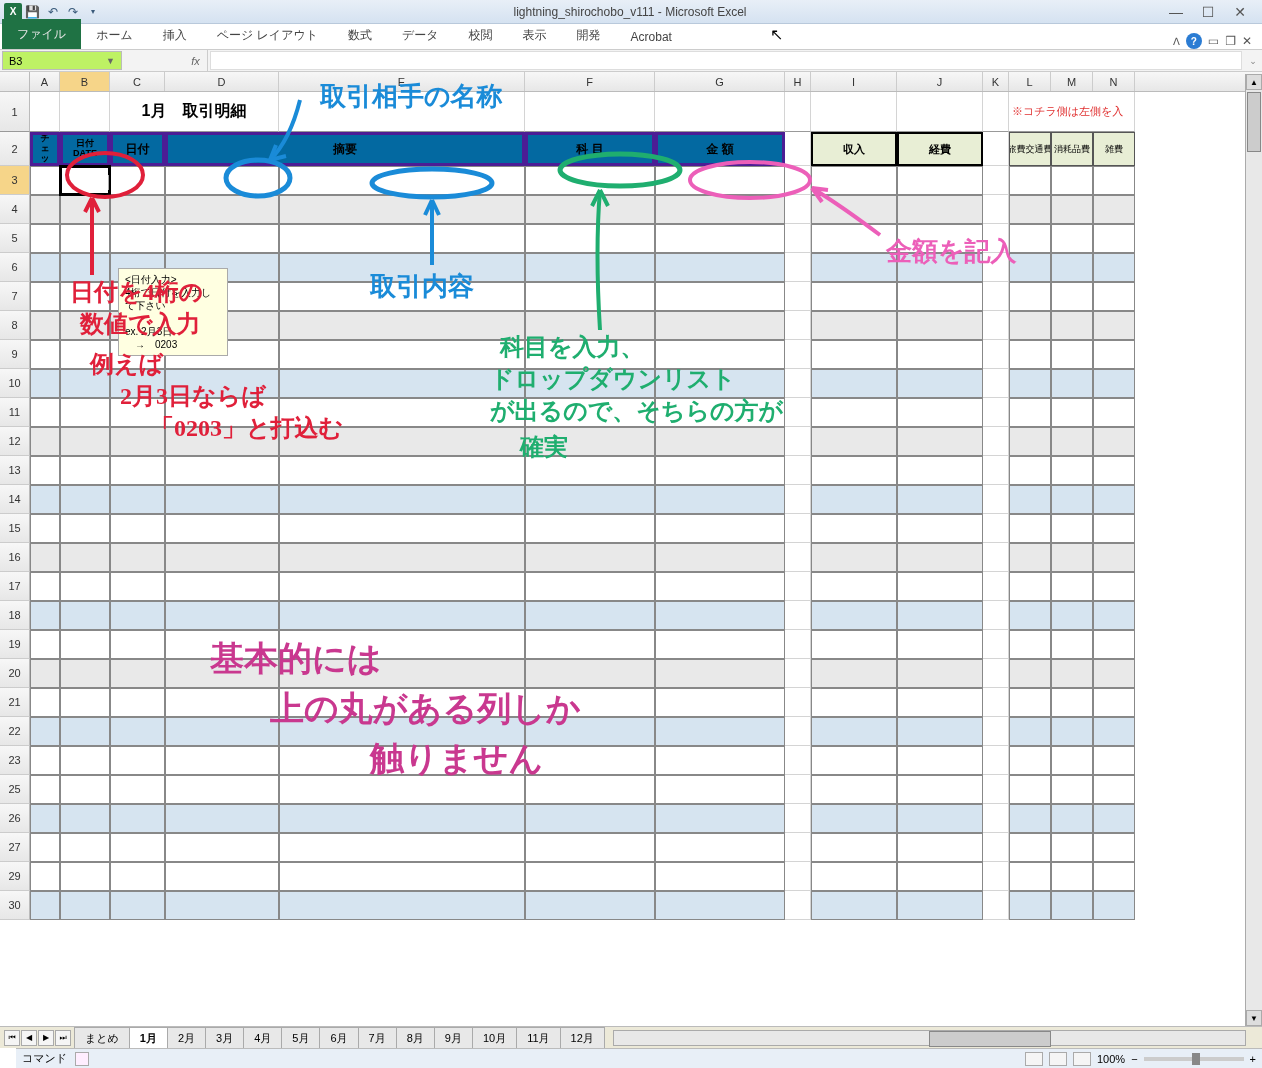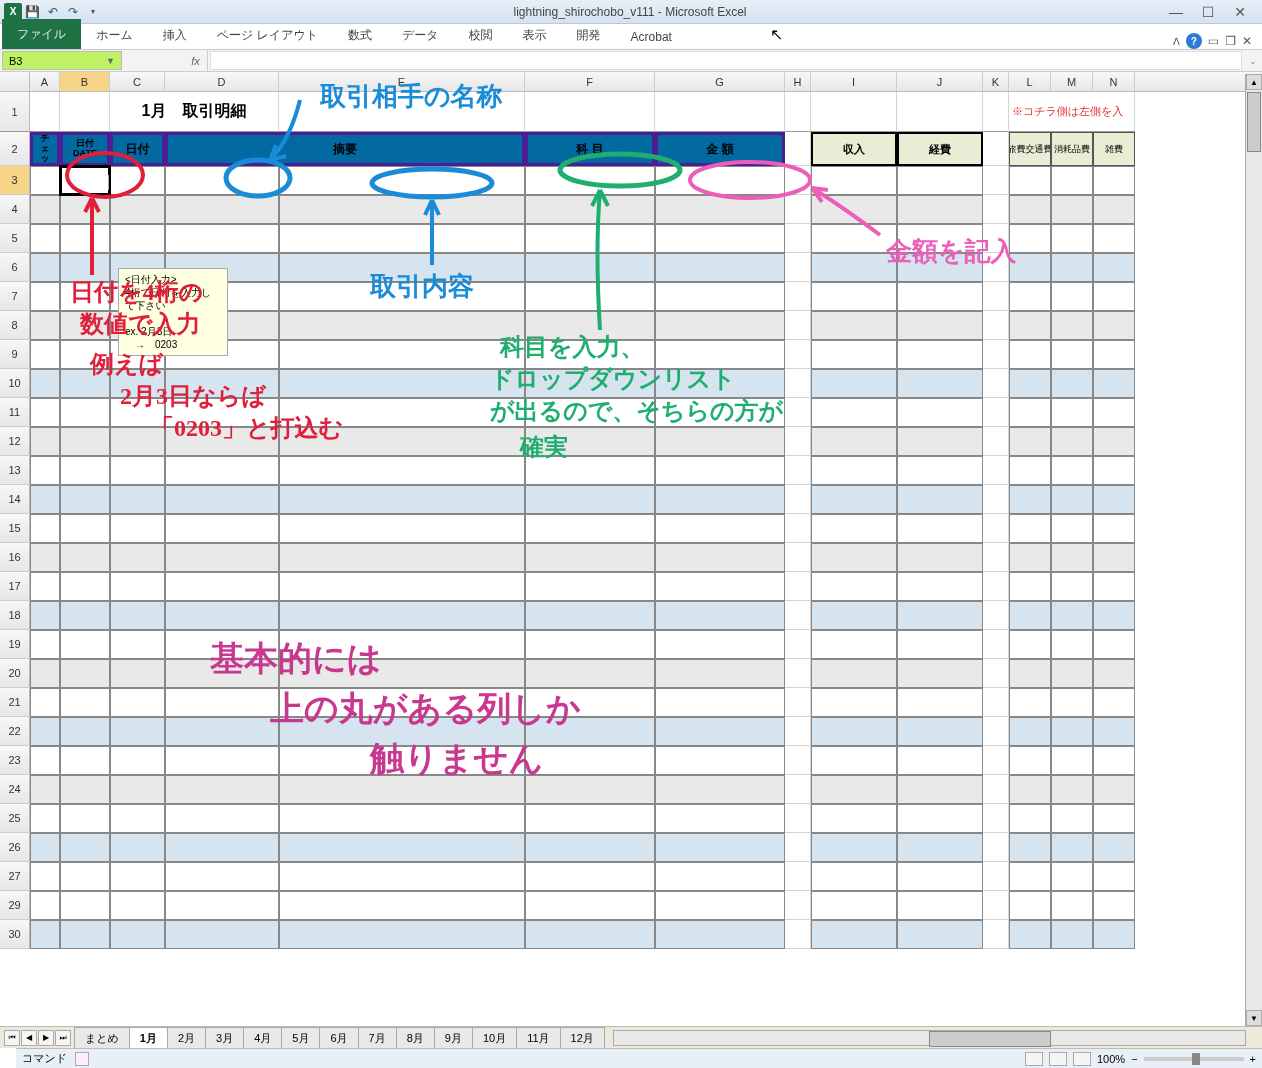--- a/index.html
+++ b/index.html
@@ -550,37 +550,20 @@
         <div class="cell cH"></div>
         <div class="cell cI data"></div>
         <div class="cell cJ data"></div>
         <div class="cell cK"></div>
         <div class="cell cL data"></div>
         <div class="cell cM data"></div>
         <div class="cell cN data"></div>
       </div>
       <div class="row">
         <div class="row-h">23</div>
-        <div class="cell cA data"></div>
-        <div class="cell cB data"></div>
-        <div class="cell cC data"></div>
-        <div class="cell cD data"></div>
-        <div class="cell cE data"></div>
-        <div class="cell cF data"></div>
-        <div class="cell cG data"></div>
-        <div class="cell cH"></div>
-        <div class="cell cI data"></div>
-        <div class="cell cJ data"></div>
-        <div class="cell cK"></div>
-        <div class="cell cL data"></div>
-        <div class="cell cM data"></div>
-        <div class="cell cN data"></div>
-      </div>
-      <div class="row bg-gray">
-        <div class="row-h">24</div>
         <div class="cell cA data"></div>
         <div class="cell cB data"></div>
         <div class="cell cC data"></div>
         <div class="cell cD data"></div>
         <div class="cell cE data"></div>
         <div class="cell cF data"></div>
         <div class="cell cG data"></div>
         <div class="cell cH"></div>
         <div class="cell cI data"></div>
         <div class="cell cJ data"></div>

